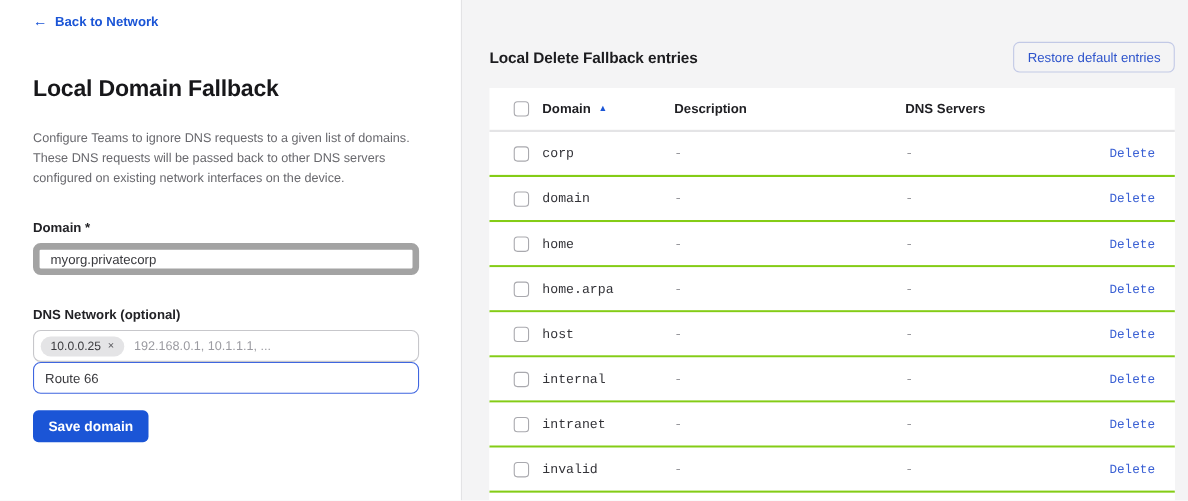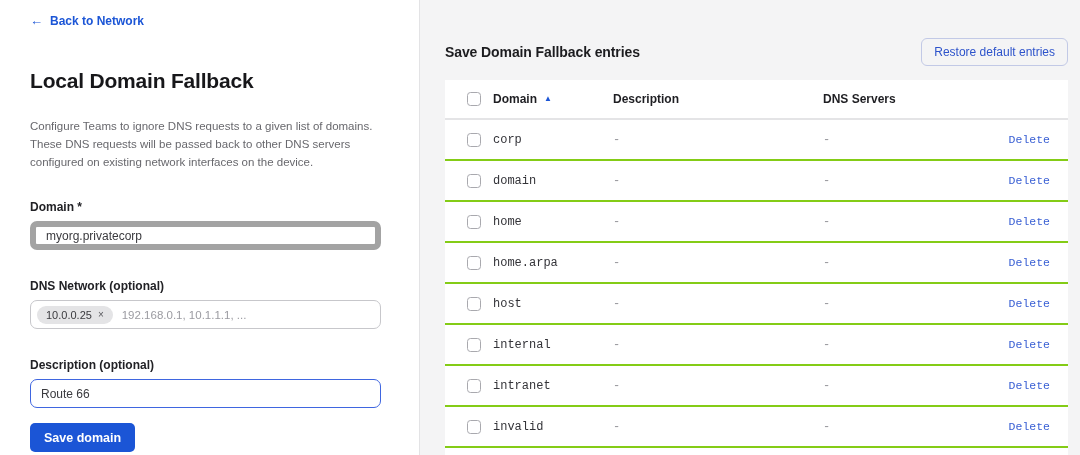--- a/index.html
+++ b/index.html
@@ -208,29 +208,28 @@
 
   <label class="field-label">DNS Network (optional)</label>
   <div class="tag-input">
     <span class="chip">
       <span>10.0.0.25</span>
       <span class="chip-x">×</span>
     </span>
     <span class="tag-placeholder">192.168.0.1, 10.1.1.1, ...</span>
   </div>
 
-  <label class="field-label">Description (optional)</label>
   <input class="text-input focused" type="text" value="Route 66" style="">
 
   <button class="save-button">Save domain</button>
 </aside>
 
 <main class="right-panel">
   <div class="panel-header">
-    <h2 class="panel-title">Save Domain Fallback entries</h2>
+    <h2 class="panel-title">Local Delete Fallback entries</h2>
     <button class="restore-button">Restore default entries</button>
   </div>
 
   <div class="entries-table">
     <div class="thead">
       <span class="checkbox"></span>
       <span class="th-domain">
         <span>Domain</span>
         <span class="sort-icon">▲</span>
       </span>

